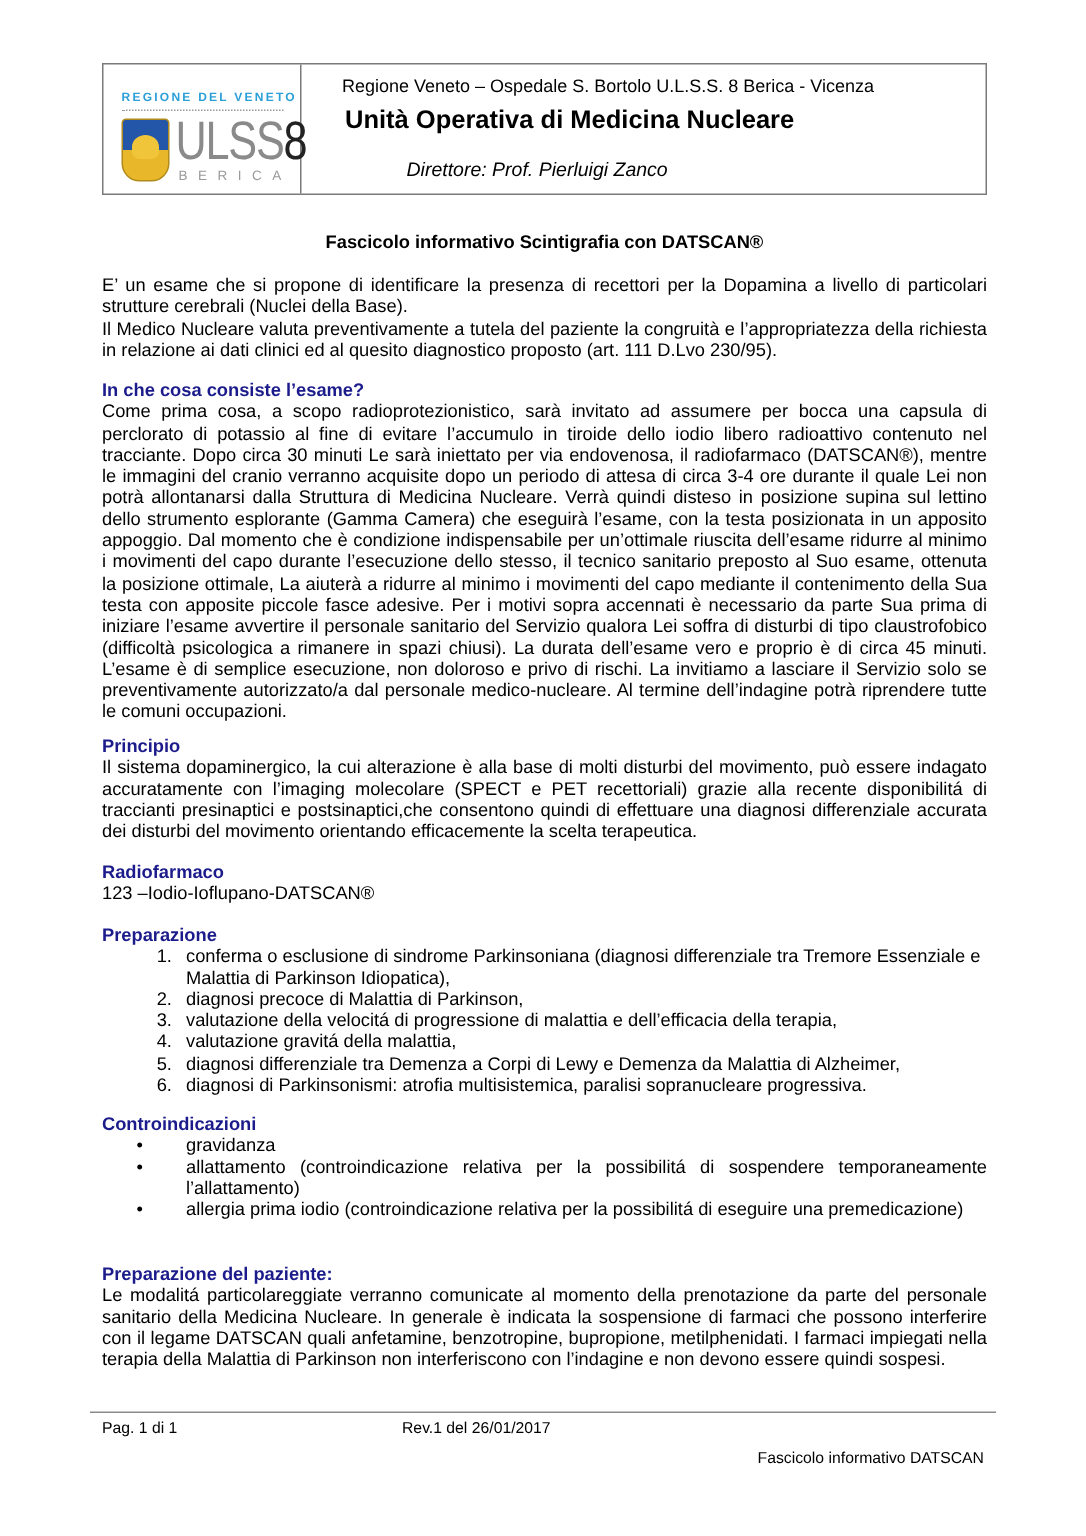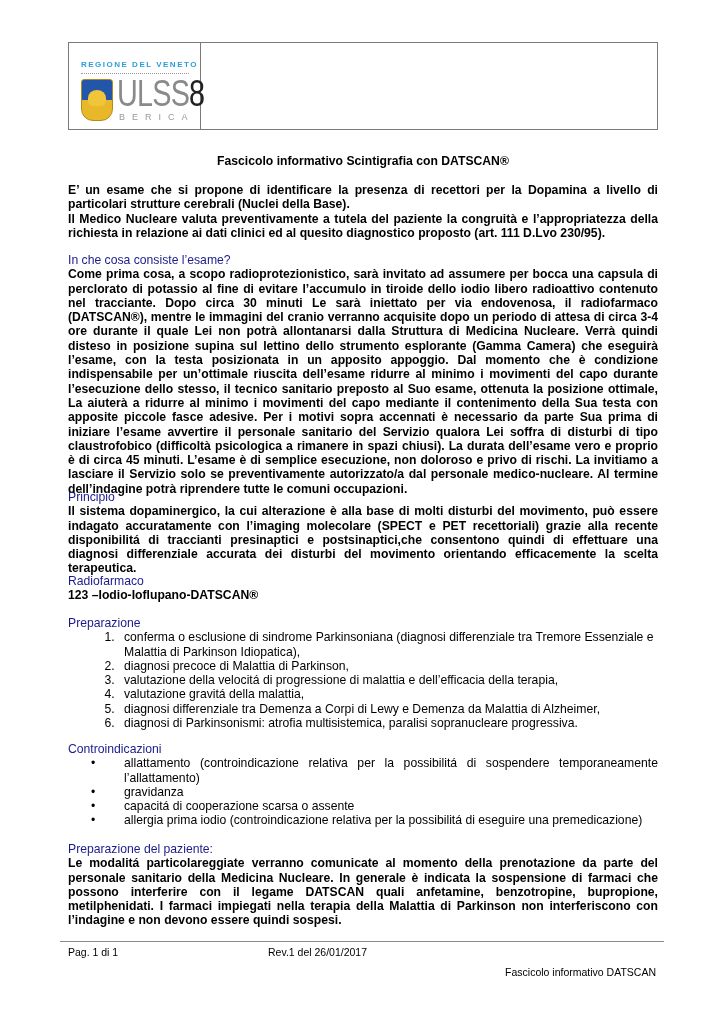--- a/index.html
+++ b/index.html
@@ -25,23 +25,23 @@
   .logo-berica { position: absolute; left: 50px; top: 69px; font-size: 9px; letter-spacing: 7px; color: #9a9a9a; }
 
   .title-cell { flex: 1; position: relative; }
   .hdr-line1 { position: absolute; left: 126px; top: 7px; font-size: 12px; white-space: nowrap; }
   .hdr-line2 { position: absolute; left: 128px; top: 27px; font-size: 17px; font-weight: bold; white-space: nowrap; }
   .hdr-line3 { position: absolute; left: 169px; top: 62px; font-size: 13px; font-style: italic; white-space: nowrap; }
 
   .doc-title { position: absolute; top: 112px; left: 0; width: 590px; text-align: center;
                font-weight: bold; font-size: 12.2px; }
 
-  .body-text { font-size: 12.2px; line-height: 14.3px; text-align: justify; margin: 0; font-weight: bold; }
+  .body-text { font-size: 12.2px; line-height: 14.3px; text-align: justify; margin: 0; }
   .section { position: absolute; left: 0; width: 590px; }
-  .sec-h { color: #1b1b8c; font-weight: normal; font-size: 12.2px; line-height: 14.3px; margin: 0; }
+  .sec-h { color: #1b1b8c; font-weight: bold; font-size: 12.2px; line-height: 14.3px; margin: 0; }
 
   ol.ind { margin: 0; padding-left: 50px; font-size: 12.2px; line-height: 14.3px; }
   ol.ind li { padding-left: 6px; }
   ul.contra { margin: 0; padding-left: 50px; font-size: 12.2px; line-height: 14.3px; list-style: none; }
   ul.contra li { position: relative; padding-left: 6px; text-align: justify; }
   ul.contra li::before { content: "\2022"; position: absolute; left: -27px; }
 
   .footer-line { position: absolute; left: 60px; top: 941px; width: 604px; border-top: 1.5px solid #8a8a8a; }
   .footer { position: absolute; top: 946px; left: 68px; width: 588px; font-size: 10.5px; }
   .f-left { position: absolute; left: 0; }
@@ -53,20 +53,25 @@
 
 <div class="page">
 
   <div class="header-box">
     <div class="logo-cell">
       <span class="logo-region">REGIONE DEL VENETO</span>
       <div class="logo-dots"></div>
       <div class="logo-shield"></div>
       <span class="logo-ulss"><span>ULSS</span><b>8</b></span>
       <span class="logo-berica">BERICA</span>
+    </div>
+    <div class="title-cell">
+      <span class="hdr-line1" style="left:-5px;">Regione Veneto – Ospedale S. Bortolo U.L.S.S. 8 Berica - Vicenza</span>
+      <span class="hdr-line2" style="left:-3px;">Unità Operativa di Medicina Nucleare</span>
+      <span class="hdr-line3" style="left:38px;">Direttore: Prof. Pierluigi Zanco</span>
     </div>
   </div>
 
   <div class="doc-title">Fascicolo informativo Scintigrafia con DATSCAN®</div>
 
   <div class="section" style="top:141px;">
     <p class="body-text">E’ un esame che si propone di identificare la presenza di recettori per la Dopamina a livello di particolari strutture cerebrali (Nuclei della Base).</p>
     <p class="body-text">Il Medico Nucleare valuta preventivamente a tutela del paziente la congruità e l’appropriatezza della richiesta in relazione ai dati clinici ed al quesito diagnostico proposto (art. 111 D.Lvo 230/95).</p>
   </div>
 
@@ -93,23 +98,22 @@
       <li>valutazione della velocitá di progressione di malattia e dell’efficacia della terapia,</li>
       <li>valutazione gravitá della malattia,</li>
       <li>diagnosi differenziale tra Demenza a Corpi di Lewy e Demenza da Malattia di Alzheimer,</li>
       <li>diagnosi di Parkinsonismi: atrofia multisistemica, paralisi sopranucleare progressiva.</li>
     </ol>
   </div>
 
   <div class="section" style="top:700px;">
     <h3 class="sec-h">Controindicazioni</h3>
     <ul class="contra">
+      <li>gravidanza</li>
       <li>allattamento (controindicazione relativa per la possibilitá di sospendere temporaneamente l’allattamento)</li>
-      <li>gravidanza</li>
-      <li>capacitá di cooperazione scarsa o assente</li>
       <li>allergia prima iodio (controindicazione relativa per la possibilitá di eseguire una premedicazione)</li>
     </ul>
   </div>
 
   <div class="section" style="top:800px;">
     <h3 class="sec-h">Preparazione del paziente:</h3>
     <p class="body-text">Le modalitá particolareggiate verranno comunicate al momento della prenotazione da parte del personale sanitario della Medicina Nucleare. In generale è indicata la sospensione di farmaci che possono interferire con il legame DATSCAN quali anfetamine, benzotropine, bupropione, metilphenidati. I farmaci impiegati nella terapia della Malattia di Parkinson non interferiscono con l’indagine e non devono essere quindi sospesi.</p>
   </div>
 </div>
 

